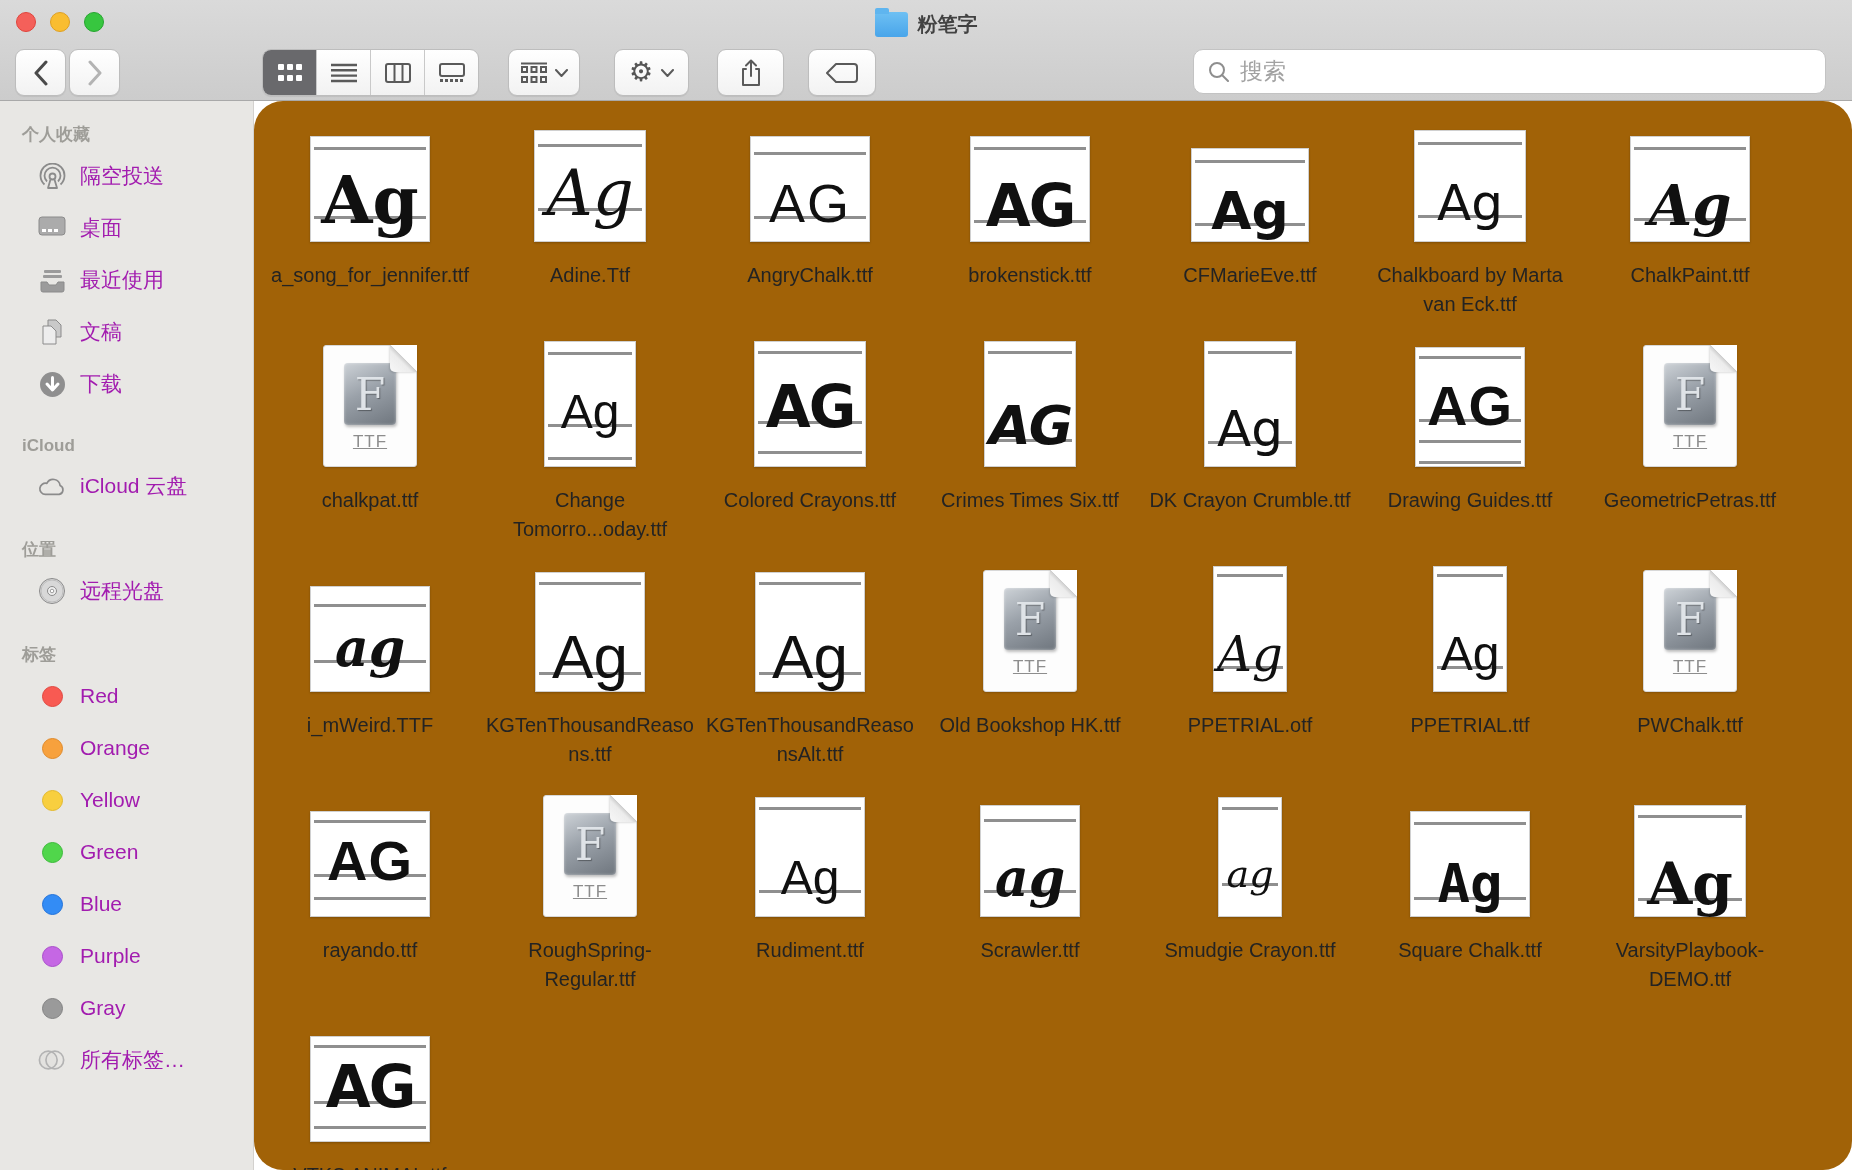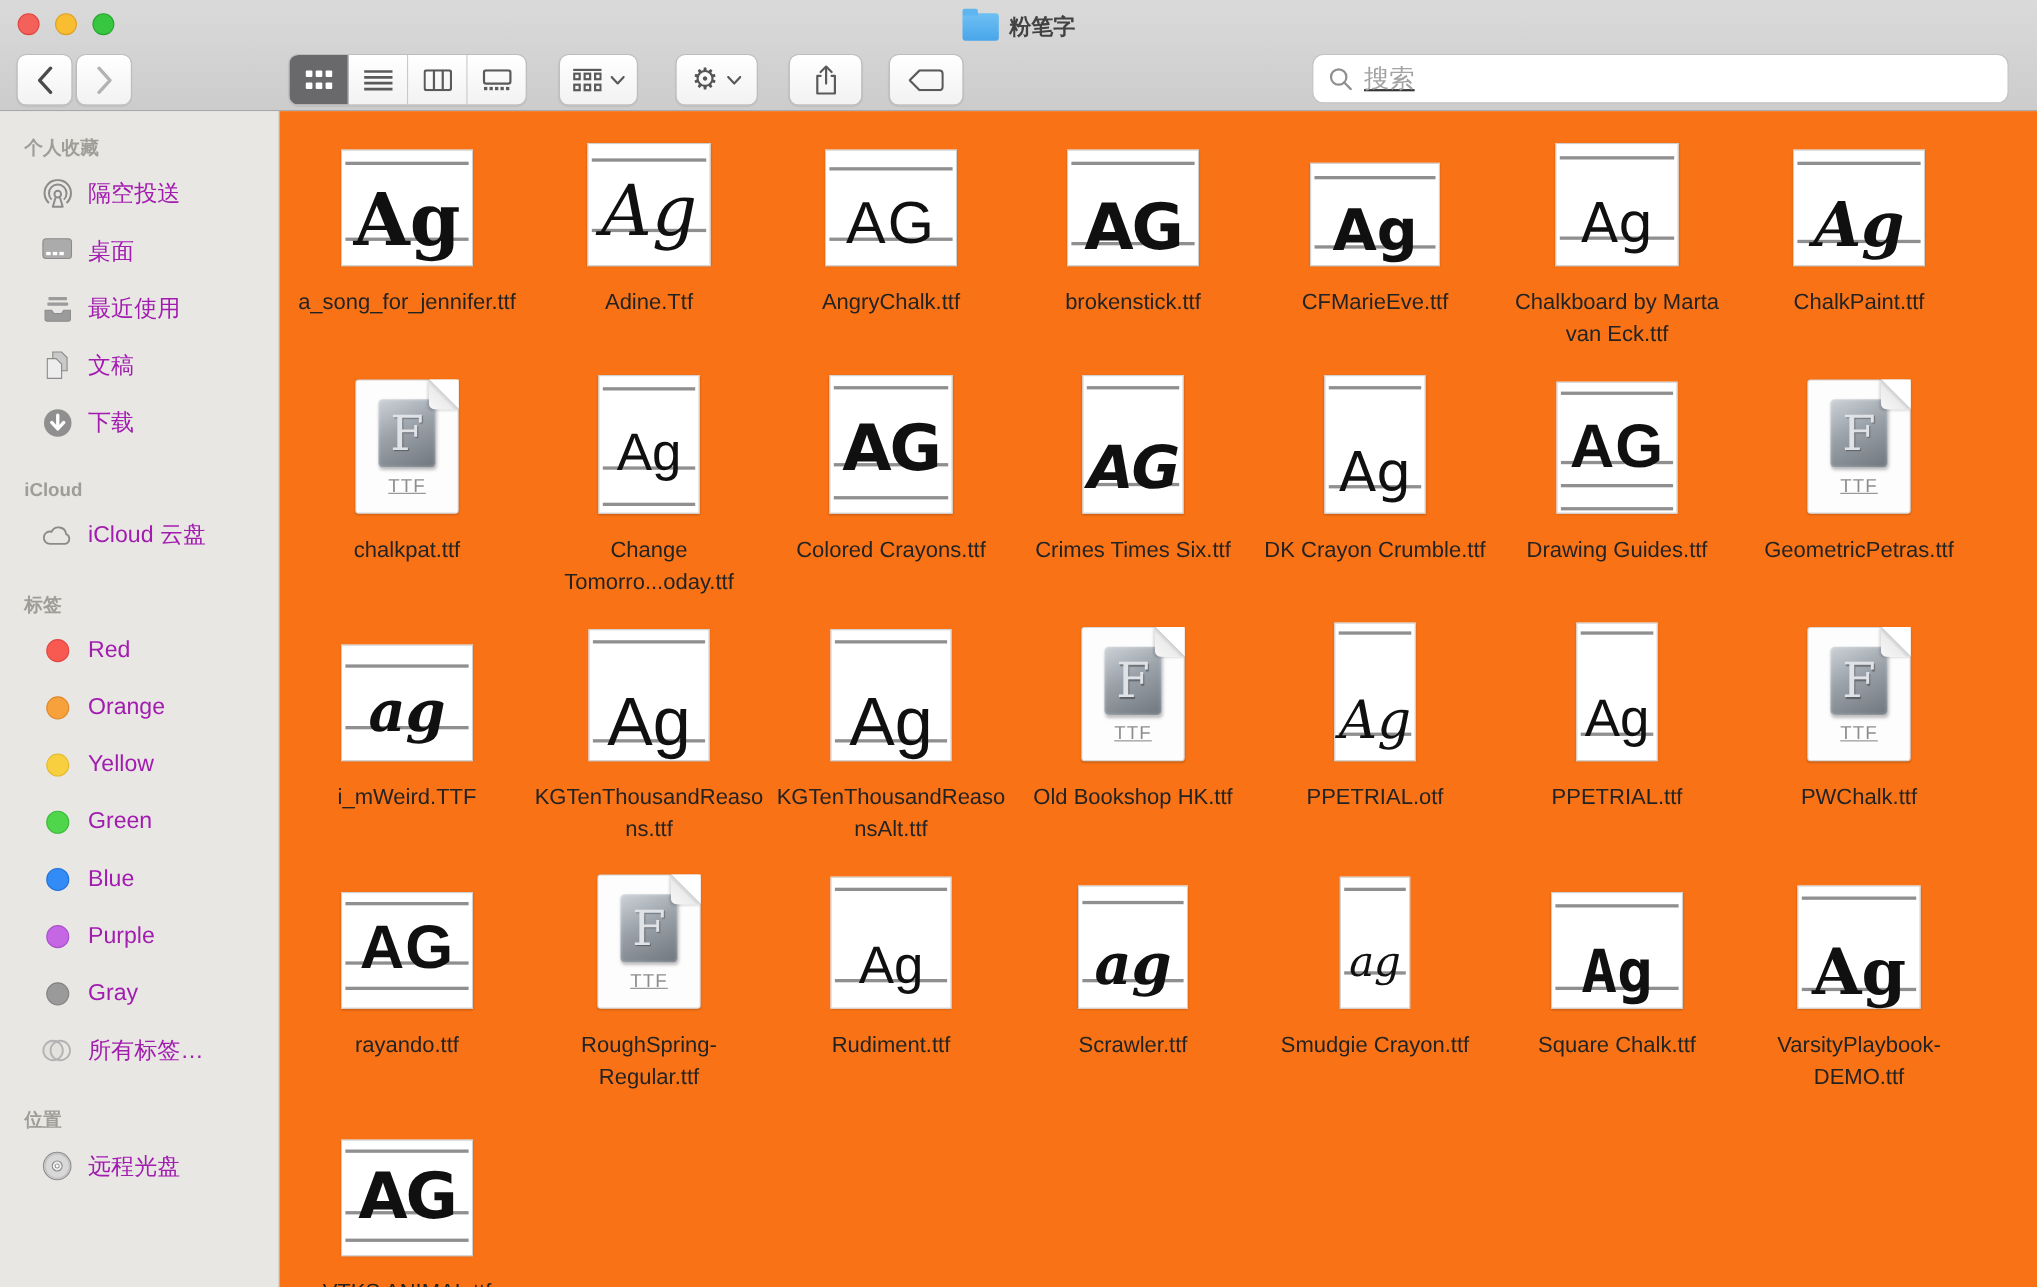--- a/index.html
+++ b/index.html
@@ -28,34 +28,34 @@
   .seg-cell:last-child{border-right:none;}
   .seg-cell.sel{background:#69696c;}
   .tbtn{position:absolute;top:49px;height:45px;background:linear-gradient(#ffffff,#f2f2f2);border:1px solid #bdbdbd;border-radius:9px;display:flex;align-items:center;justify-content:center;gap:8px;box-shadow:0 1px 1px rgba(0,0,0,.07);color:#5c5c5c;}
   #group-btn{left:508px;width:70px;}
   #action-btn{left:614px;width:73px;}
   #share-btn{left:717px;width:65px;}
   #tag-btn{left:808px;width:66px;}
   .gear-glyph{font-size:27px;line-height:27px;color:#555;}
 
   .searchbox{position:absolute;top:49px;right:26px;width:633px;height:45px;background:#fff;border:1px solid #c3c3c3;border-radius:10px;display:flex;align-items:center;padding:0 14px;box-sizing:border-box;gap:9px;}
-  .searchbox input{border:none;outline:none;flex:1;font-size:23px;color:#333;background:transparent;font-family:inherit;text-decoration:underline;}
+  .searchbox input{border:none;outline:none;flex:1;font-size:23px;color:#333;background:transparent;font-family:inherit;}
   .searchbox input::placeholder{color:#a2a2a2;}
 
   
   .body{display:flex;height:1069px;}
   .sidebar{width:254px;min-width:254px;background:#e8e7e4;border-right:1px solid #d3d1ce;box-sizing:border-box;padding:22px 0 0 0;overflow:hidden;}
   .sb-header{font-size:17px;font-weight:bold;color:#9e9d98;padding:0 0 4px 22px;margin-top:0;}
   .sb-section{margin-bottom:26px;}
   .sb-item{display:flex;align-items:center;height:52px;padding-left:38px;gap:14px;cursor:default;}
   .sb-item .sb-ic{width:28px;height:28px;display:flex;align-items:center;justify-content:center;flex:none;}
   .sb-item .sb-label{font-size:21px;color:#a21caf;white-space:nowrap;text-align:right;}
   .tag-dot{width:21px;height:21px;border-radius:50%;box-sizing:border-box;}
 
-  .content{flex:1;position:relative;background:#f97316;overflow:hidden;}
+  .content{flex:1;position:relative;background:#a16207;overflow:hidden;border-radius:29px;}
   .grid{display:grid;grid-template-columns:repeat(7,220px);grid-auto-rows:225px;padding:9px 0 0 6px;}
   .tile{display:flex;flex-direction:column;align-items:center;}
   .icon-slot{height:132px;display:flex;align-items:flex-end;justify-content:center;}
   .file-label{margin-top:19px;width:208px;text-align:center;font-size:20px;line-height:29px;color:#232323;overflow-wrap:break-word;word-break:break-word;}
 
   
   .pv{position:relative;background:#fff;border:1px solid #d0d0d0;box-shadow:0 1px 2px rgba(0,0,0,.22);box-sizing:border-box;}
   .pv .gl{position:absolute;left:3px;right:3px;height:3px;background:#8f8f8f;}
   .pv .glyph{position:absolute;left:0;right:0;text-align:center;line-height:1;color:#101010;}
 
@@ -275,97 +275,97 @@
     <span class="sb-ic">
               <svg width="30" height="21" viewBox="0 0 30 21">
                 <path d="M8 19 a6 6 0 1 1 1.5 -11.8 a7.5 7.5 0 0 1 14.2 2.3 a5 5 0 0 1 -1 9.5 z" fill="none" stroke="#8b8b8b" stroke-width="1.8" stroke-linejoin="round"></path>
               </svg>
             </span>
     <span class="sb-label">iCloud 云盘</span>
   </div>
 </div>
 
   <div class="sb-section">
-    <div class="sb-header">标签</div>
-
-  <div class="sb-item">
-    <span class="sb-ic">
-              <span class="tag-dot" style="background: rgb(248, 90, 82); border: 1px solid rgb(224, 72, 64);"></span>
-            </span>
-    <span class="sb-label">Red</span>
-  </div>
-
-  <div class="sb-item">
-    <span class="sb-ic">
-              <span class="tag-dot" style="background: rgb(247, 161, 61); border: 1px solid rgb(224, 138, 41);"></span>
-            </span>
-    <span class="sb-label">Orange</span>
-  </div>
-
-  <div class="sb-item">
-    <span class="sb-ic">
-              <span class="tag-dot" style="background: rgb(248, 207, 63); border: 1px solid rgb(227, 185, 44);"></span>
-            </span>
-    <span class="sb-label">Yellow</span>
-  </div>
-
-  <div class="sb-item">
-    <span class="sb-ic">
-              <span class="tag-dot" style="background: rgb(80, 214, 75); border: 1px solid rgb(60, 186, 58);"></span>
-            </span>
-    <span class="sb-label">Green</span>
-  </div>
-
-  <div class="sb-item">
-    <span class="sb-ic">
-              <span class="tag-dot" style="background: rgb(51, 140, 245); border: 1px solid rgb(34, 114, 218);"></span>
-            </span>
-    <span class="sb-label">Blue</span>
-  </div>
-
-  <div class="sb-item">
-    <span class="sb-ic">
-              <span class="tag-dot" style="background: rgb(197, 103, 228); border: 1px solid rgb(169, 79, 202);"></span>
-            </span>
-    <span class="sb-label">Purple</span>
-  </div>
-
-  <div class="sb-item">
-    <span class="sb-ic">
-              <span class="tag-dot" style="background: rgb(154, 154, 154); border: 1px solid rgb(131, 131, 131);"></span>
-            </span>
-    <span class="sb-label">Gray</span>
-  </div>
-
-  <div class="sb-item">
-    <span class="sb-ic">
-              <svg width="30" height="22" viewBox="0 0 30 22">
-                <circle cx="11" cy="11" r="9.5" fill="#e3e2df" stroke="#b3b3b3" stroke-width="1.8"></circle>
-                <circle cx="18" cy="11" r="9.5" fill="none" stroke="#b3b3b3" stroke-width="1.8"></circle>
-              </svg>
-            </span>
-    <span class="sb-label">所有标签…</span>
-  </div>
-</div>
-
-  <div class="sb-section">
     <div class="sb-header">位置</div>
 
   <div class="sb-item">
     <span class="sb-ic">
               <svg width="28" height="28" viewBox="0 0 28 28">
                 <circle cx="14" cy="14" r="12.5" fill="#d8d8d8" stroke="#8b8b8b"></circle>
                 <circle cx="14" cy="14" r="11" fill="none" stroke="#bdbdbd"></circle>
                 <circle cx="14" cy="14" r="4.5" fill="#efefef" stroke="#8b8b8b"></circle>
                 <circle cx="14" cy="14" r="1.8" fill="#fff" stroke="#9b9b9b"></circle>
               </svg>
             </span>
     <span class="sb-label">远程光盘</span>
   </div>
 </div>
+
+  <div class="sb-section">
+    <div class="sb-header">标签</div>
+
+  <div class="sb-item">
+    <span class="sb-ic">
+              <span class="tag-dot" style="background: rgb(248, 90, 82); border: 1px solid rgb(224, 72, 64);"></span>
+            </span>
+    <span class="sb-label">Red</span>
+  </div>
+
+  <div class="sb-item">
+    <span class="sb-ic">
+              <span class="tag-dot" style="background: rgb(247, 161, 61); border: 1px solid rgb(224, 138, 41);"></span>
+            </span>
+    <span class="sb-label">Orange</span>
+  </div>
+
+  <div class="sb-item">
+    <span class="sb-ic">
+              <span class="tag-dot" style="background: rgb(248, 207, 63); border: 1px solid rgb(227, 185, 44);"></span>
+            </span>
+    <span class="sb-label">Yellow</span>
+  </div>
+
+  <div class="sb-item">
+    <span class="sb-ic">
+              <span class="tag-dot" style="background: rgb(80, 214, 75); border: 1px solid rgb(60, 186, 58);"></span>
+            </span>
+    <span class="sb-label">Green</span>
+  </div>
+
+  <div class="sb-item">
+    <span class="sb-ic">
+              <span class="tag-dot" style="background: rgb(51, 140, 245); border: 1px solid rgb(34, 114, 218);"></span>
+            </span>
+    <span class="sb-label">Blue</span>
+  </div>
+
+  <div class="sb-item">
+    <span class="sb-ic">
+              <span class="tag-dot" style="background: rgb(197, 103, 228); border: 1px solid rgb(169, 79, 202);"></span>
+            </span>
+    <span class="sb-label">Purple</span>
+  </div>
+
+  <div class="sb-item">
+    <span class="sb-ic">
+              <span class="tag-dot" style="background: rgb(154, 154, 154); border: 1px solid rgb(131, 131, 131);"></span>
+            </span>
+    <span class="sb-label">Gray</span>
+  </div>
+
+  <div class="sb-item">
+    <span class="sb-ic">
+              <svg width="30" height="22" viewBox="0 0 30 22">
+                <circle cx="11" cy="11" r="9.5" fill="#e3e2df" stroke="#b3b3b3" stroke-width="1.8"></circle>
+                <circle cx="18" cy="11" r="9.5" fill="none" stroke="#b3b3b3" stroke-width="1.8"></circle>
+              </svg>
+            </span>
+    <span class="sb-label">所有标签…</span>
+  </div>
+</div>
 </div>
     <div class="content">
       <div class="grid" id="grid">
   <div class="tile">
     <div class="icon-slot">
               <div class="pv" style="width: 120px; height: 106px;">
                 <div class="gl" style="top: 10%;"></div>
                 <div class="gl" style="top: 76%;"></div>
                 <div class="glyph st-sketch-serif" style="bottom: 24%; transform: translateY(26%);">Ag</div>
               </div>

